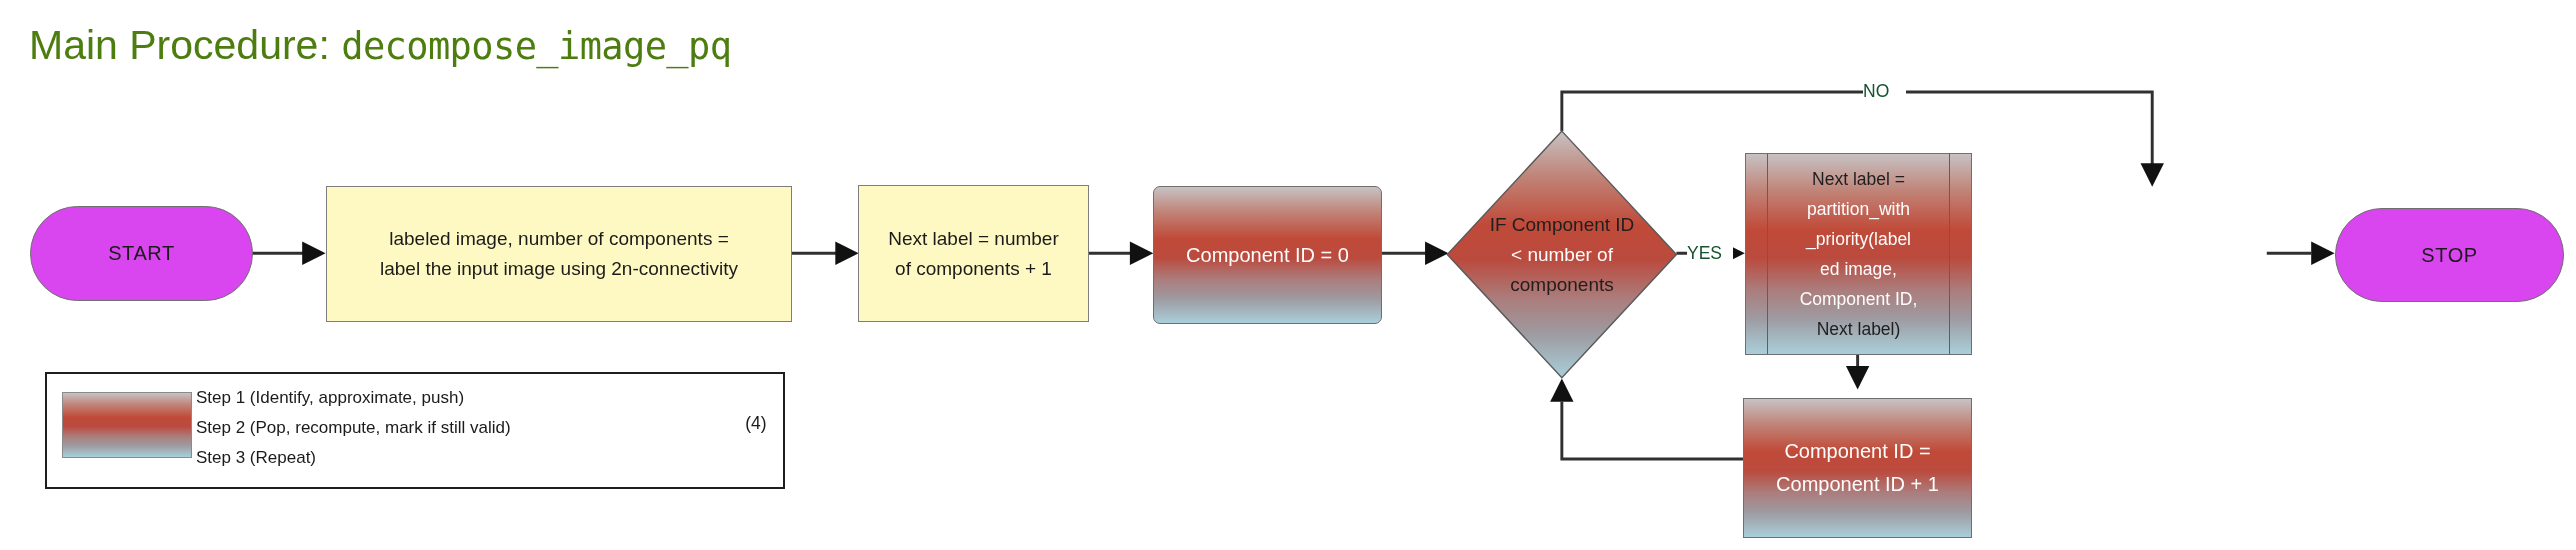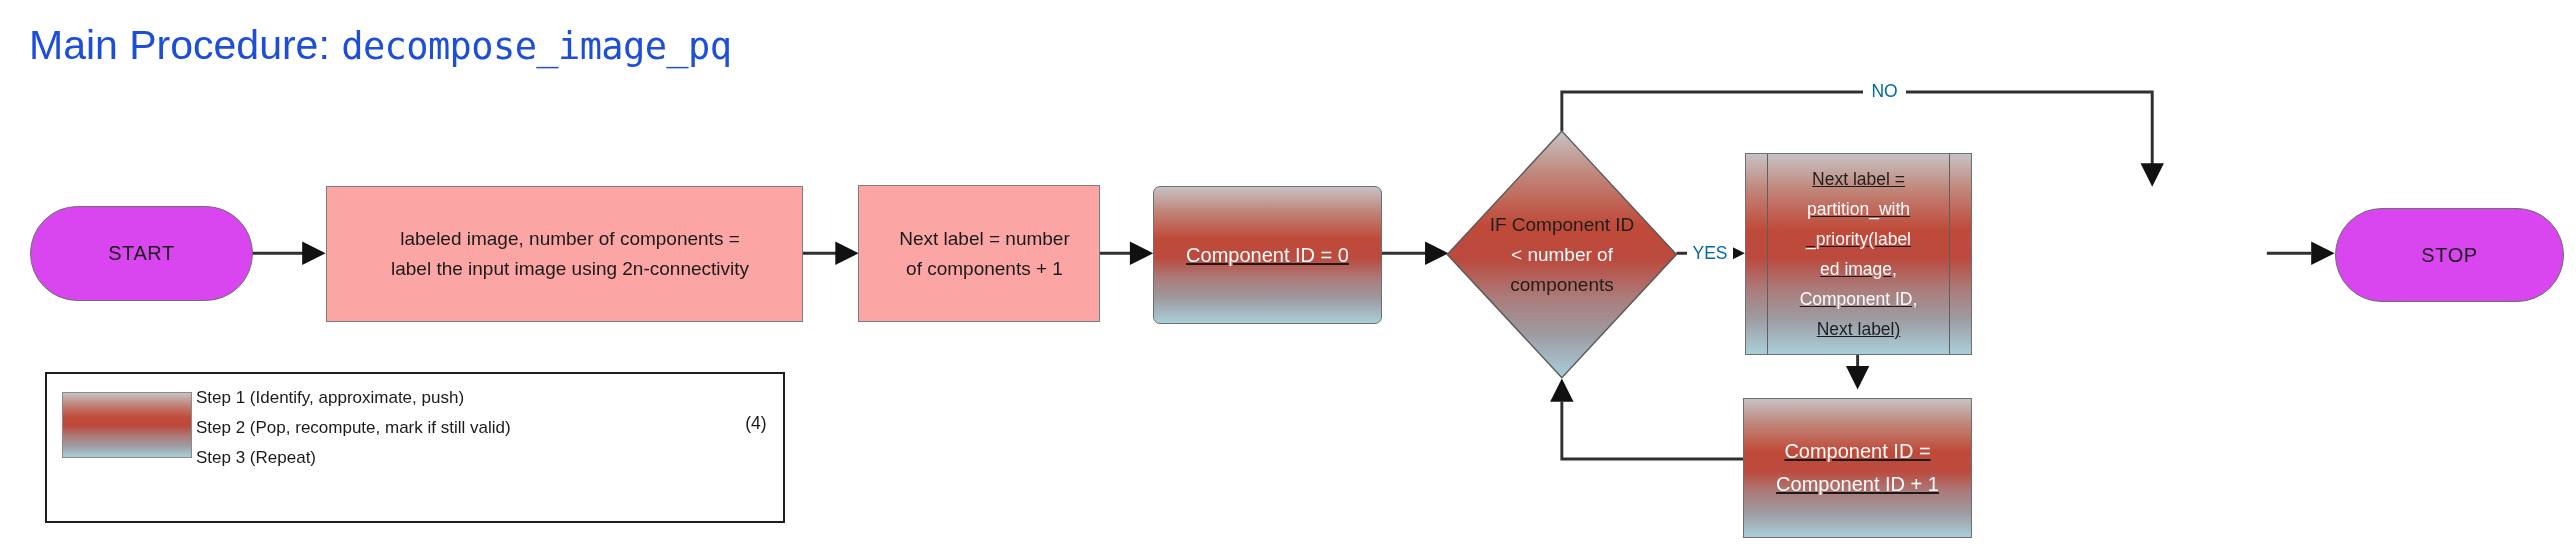--- a/index.html
+++ b/index.html
@@ -1,32 +1,32 @@
 <!DOCTYPE html>
 <html style="font-size:9.4px"><head>
 <meta charset="utf-8">
 <style>
   html,body{margin:0;padding:0;background:#fff;}
   .canvas{position:relative;width:2576px;height:551px;background:#ffffff;
           font-family:"Liberation Sans",sans-serif;overflow:hidden;}
 
   
-  .title{position:absolute;left:29px;top:22px;font-size:41px;color:#1d4ed8;white-space:nowrap;}
+  .title{position:absolute;left:29px;top:22px;font-size:41px;color:#4d7c0f;white-space:nowrap;}
   .title .code{font-family:"DejaVu Sans Mono",monospace;font-size:37px;letter-spacing:-0.6px;}
 
   
   .wires{position:absolute;left:0;top:0;z-index:1;}
 
   
   .node{position:absolute;z-index:2;display:flex;flex-direction:column;align-items:center;
         justify-content:center;text-align:center;color:#1b1b1b;}
-  .rect{background:#fca5a5;border:1.2px solid #7d7d7d;padding-left:11px;}
+  .rect{background:#fef9c3;border:1.2px solid #7d7d7d;}
   .oval{background:#d946ef;border:1.2px solid #6f6f6f;border-radius:53px;}
   .grad{background:linear-gradient(to bottom,#c7c2c4 0%,#c08579 18%,#c04a39 38%,#bb4a3e 52%,
-        #ab7d7c 68%,#9e9aa0 82%,#a9cfda 100%);border:1.2px solid #6f6f6f;text-decoration:underline;}
+        #ab7d7c 68%,#9e9aa0 82%,#a9cfda 100%);border:1.2px solid #6f6f6f;}
 
   .f-term{font-size:20px;letter-spacing:0.6px;}
   .f-node{font-size:19px;line-height:30px;}
   .f-big{font-size:20px;line-height:30px;}
   .f-part{font-size:17.5px;line-height:30px;}
   .f-inc{font-size:20px;line-height:33px;}
 
   .tone-dark{color:#1f1f1f;}
   .tone-light{color:#fdfdfd;}
 
@@ -37,26 +37,26 @@
   #diamond-text{left:1459px;top:186px;width:206px;height:137px;background:transparent;z-index:3;}
   #node-partition{left:1745px;top:153px;width:225px;height:200px;}
   .sidebar{position:absolute;top:0;bottom:0;width:1.2px;background:#5f5f5f;}
   .sidebar.l{left:21px;} .sidebar.r{right:21px;}
   #node-increment{left:1743px;top:398px;width:227px;height:138px;}
   #node-return{left:2039px;top:186px;width:228px;height:136px;}
   #node-stop{left:2335px;top:208px;width:227px;height:92px;}
 
   
   .wire-label{position:absolute;z-index:4;background:#ffffff;display:flex;align-items:center;
-              justify-content:center;font-size:17.5px;color:#0369a1;}
+              justify-content:flex-start;font-size:17.5px;color:#14532d;}
   #label-no{left:1863px;top:74px;width:43px;height:35px;}
   #label-yes{left:1687px;top:236px;width:46px;height:34px;}
 
   
-  #legend{position:absolute;left:45px;top:372px;width:740px;height:151px;z-index:2;
+  #legend{position:absolute;left:45px;top:372px;width:740px;height:117px;z-index:2;
           background:#fff;border:2.9px solid #1e1e1e;box-sizing:border-box;padding-left:20px;}
   #legend .swatch{position:absolute;left:15px;top:18px;width:128px;height:64px;
           background:linear-gradient(to bottom,#c7c2c4 0%,#c08579 18%,#c04a39 38%,#bb4a3e 52%,
           #ab7d7c 68%,#9e9aa0 82%,#a9cfda 100%);border:1.2px solid #8a8a8a;}
   #legend .steps{position:absolute;left:149px;top:8.8px;font-size:17px;line-height:30px;
           color:#1b1b1b;text-align:left;white-space:nowrap;}
   #legend .eqno{position:absolute;right:16.4px;top:39px;font-size:17.5px;color:#1b1b1b;}
 </style>
 </head>
 <body>

